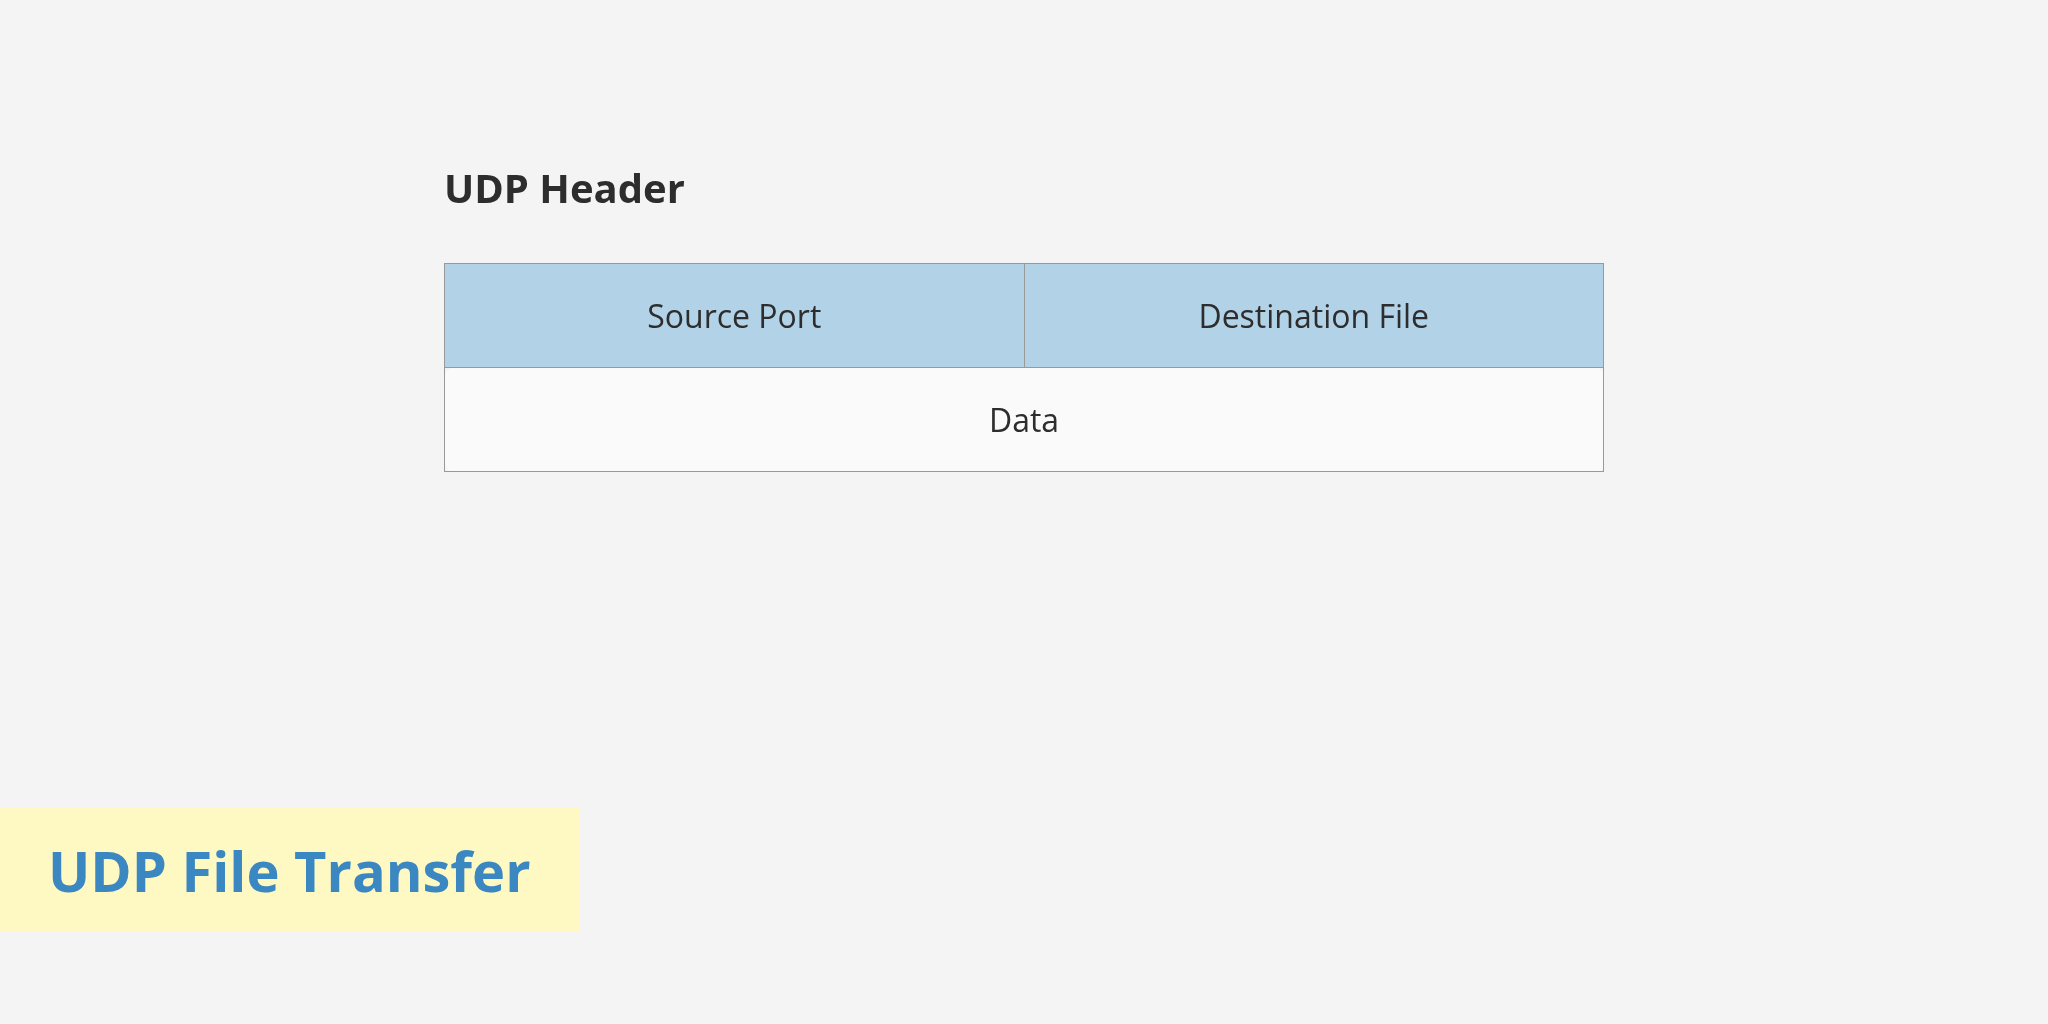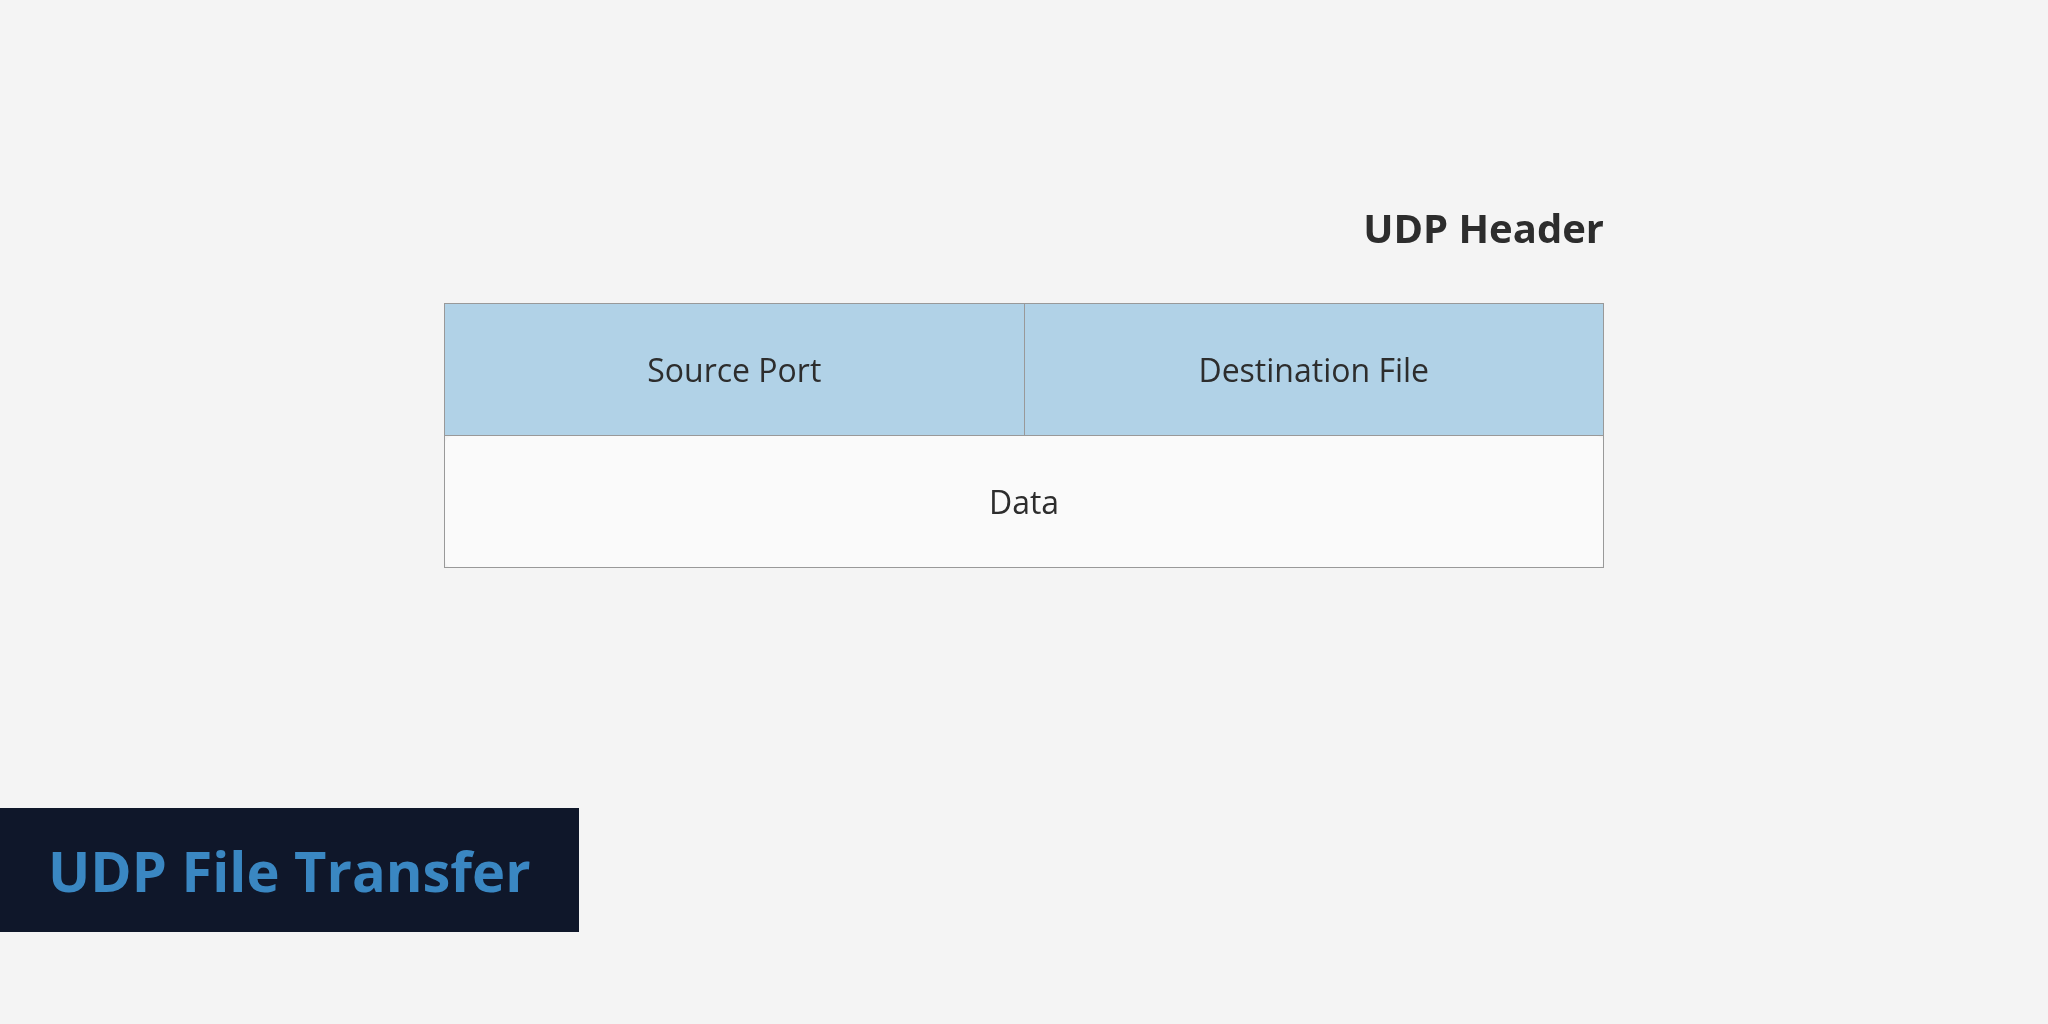--- a/index.html
+++ b/index.html
@@ -15,53 +15,52 @@
       position: relative;
     }
     .diagram-container {
       position: absolute;
       top: 160px;
       left: 50%;
       transform: translateX(-50%);
       width: 1160px;
     }
     .diagram-title {
-      text-align: right;
+      text-align: left;
       font-size: 40px;
       font-weight: 700;
       color: #2d2d2d;
       margin-bottom: 48px;
-      margin-top: 40px;
     }
     .udp-table {
       width: 100%;
       border-collapse: collapse;
       border: 1px solid #999;
     }
     .udp-table td {
       border: 1px solid #999;
       text-align: center;
       font-size: 32px;
       color: #2d2d2d;
-      height: 132px;
+      height: 104px;
       vertical-align: middle;
     }
     .header-cell {
       background-color: #b1d2e7;
       width: 50%;
     }
     .data-cell {
       background-color: #fafafa;
       border-radius: 8px;
     }
     .caption-box {
       position: absolute;
       bottom: 92px;
       left: 0;
-      background-color: #0f172a;
+      background-color: #fef9c3;
       padding: 24px 48px 24px 48px;
     }
     .caption-text {
       font-size: 56px;
       font-weight: 700;
       color: #3a87c2;
     }
   </style>
 </head>
 <body>

